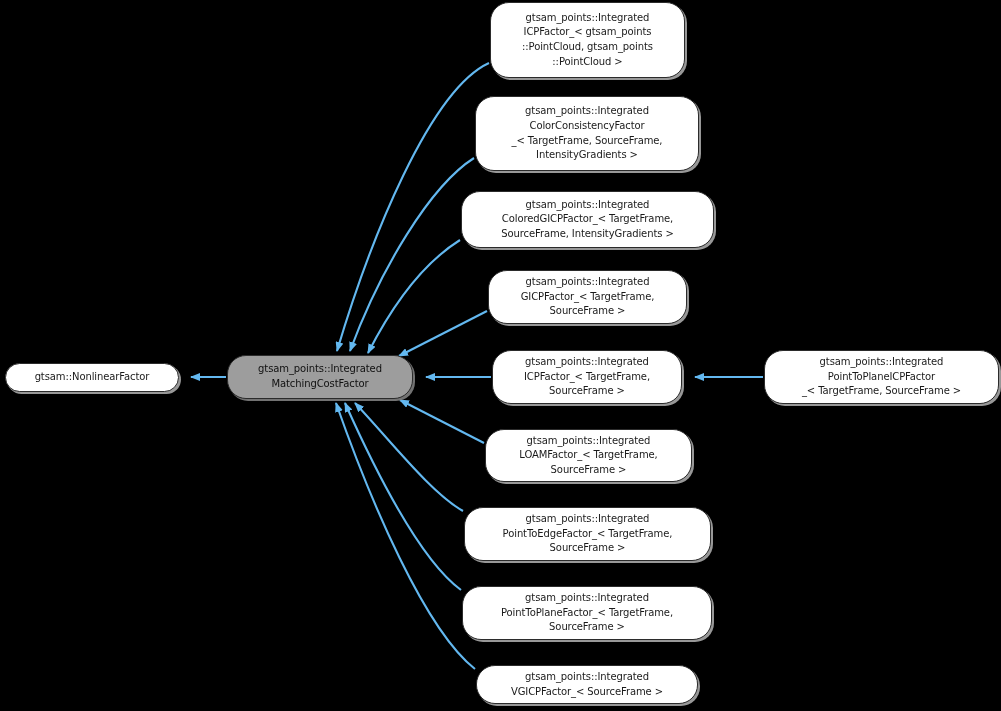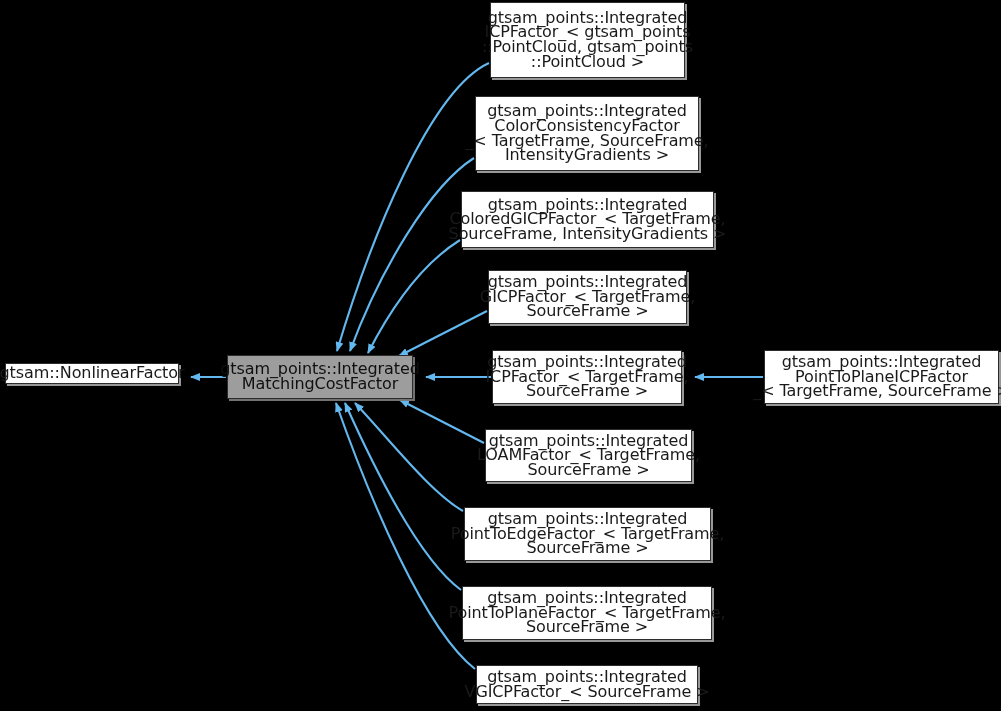--- a/index.html
+++ b/index.html
@@ -22,26 +22,27 @@
     width: 1001px;
     height: 711px;
   }
   .node {
     position: absolute;
     box-sizing: border-box;
     display: flex;
     align-items: center;
     justify-content: center;
     text-align: center;
-    font-size: 16px;
+    font-size: 10px;
     line-height: 14.6px;
     color: #1a1a1a;
     white-space: pre;
     letter-spacing: -0.1px;
     z-index: 5;
+    border-radius: 19px;
   }
   .node.plain {
     background: #ffffff;
     border: 1px solid #2b2b2b;
     box-shadow: 2px 2px 0 0 rgba(160,160,160,0.95);
   }
   .node.current {
     background: #9d9d9d;
     border: 1px solid #2b2b2b;
     box-shadow: 2px 2px 0 0 rgba(120,120,120,0.95);
@@ -102,21 +103,21 @@
 
     <g>
       <path d="M461,590 C420,560 375,470 345,403" stroke="#63b8f0" stroke-width="2.1" fill="none" marker-end="url(#arrowhead)"></path>
     </g>
 
     <g>
       <path d="M475,669 C425,630 370,500 336,403" stroke="#63b8f0" stroke-width="2.1" fill="none" marker-end="url(#arrowhead)"></path>
     </g>
   </svg>
 
-  <div class="node plain" style="left:5px;  top:363px; width:174px; height:21px;text-align:right;">
+  <div class="node plain" style="left:5px;  top:363px; width:174px; height:29px;text-align:right;">
     <span>gtsam::NonlinearFactor</span>
   </div>
 
   <div class="node current" style="left:227px; top:355px; width:186px; height:44px;">
     <span>gtsam_points::Integrated
 MatchingCostFactor</span>
   </div>
 
   <div class="node plain" style="left:490px; top:2px;   width:195px; height:76px;">
     <span>gtsam_points::Integrated

